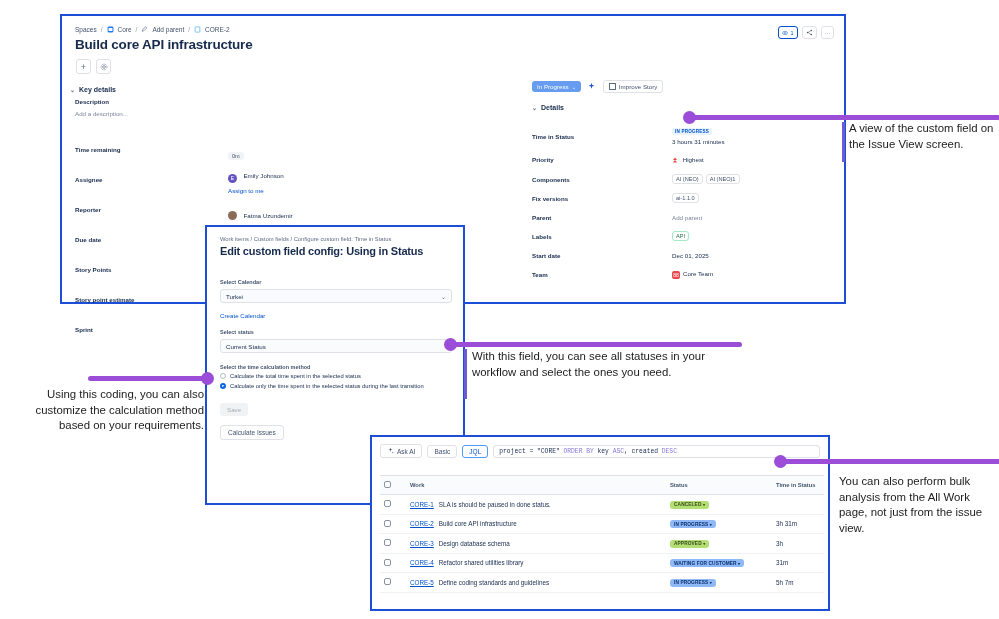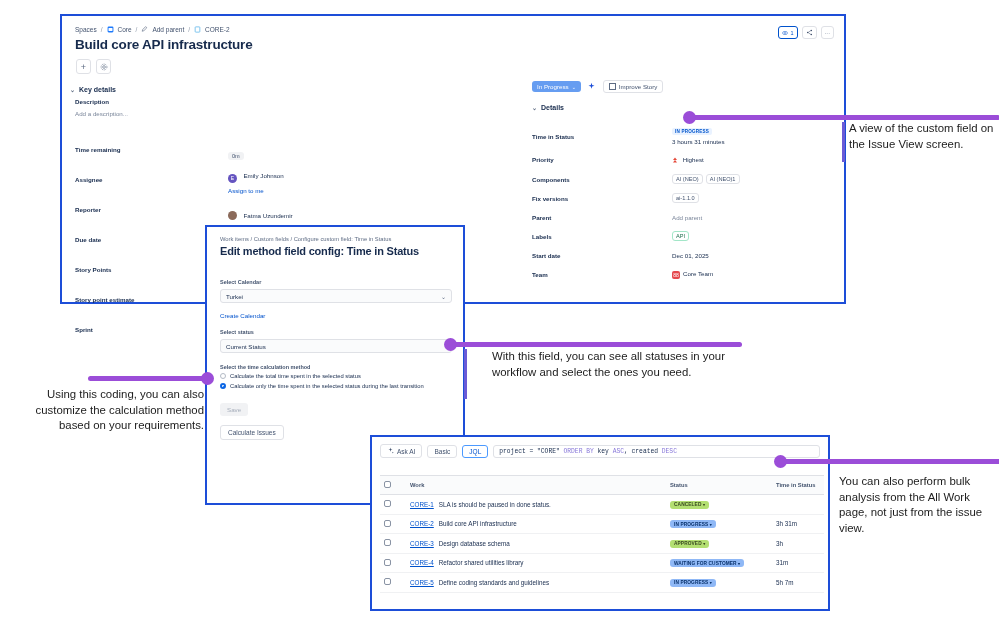--- a/index.html
+++ b/index.html
@@ -246,21 +246,21 @@
 
     <div class="d-label" style="top:155px;">Team</div>
     <div class="d-val" style="top:154px;">
       <span class="teamsq">88</span><span>Core Team</span>
     </div>
   </div>
 </div>
 
 <div class="panel" id="config-panel">
   <div class="cfg-bc">Work items  /  Custom fields  /  Configure custom field: Time in Status</div>
-  <div class="cfg-title">Edit method field config: Time in Status</div>
+  <div class="cfg-title">Edit custom field config: Using in Status</div>
 
   <div class="cfg-lbl" style="top:52px;">Select Calendar</div>
   <div class="cfg-select" style="top:62px;">
     <span>Turkei</span>
     <span style="font-size:6px;color:#5e6c84;">⌄</span>
   </div>
   <div class="cfg-link" style="top:85px;">Create Calendar</div>
 
   <div class="cfg-lbl" style="top:102px;">Select status</div>
   <div class="cfg-select" style="top:112px;">
@@ -348,21 +348,21 @@
 </div>
 
 <div class="conn" style="left:690px;top:115px;width:310px;"></div>
 <div class="dot" style="left:683px;top:111px;"></div>
 <div class="lbar" style="left:842px;top:122px;height:40px;"></div>
 <div class="anno" style="left:849px;top:121px;width:155px;">A view of the custom field on the Issue View screen.</div>
 
 <div class="conn" style="left:452px;top:342px;width:290px;"></div>
 <div class="dot" style="left:444px;top:338px;"></div>
 <div class="lbar" style="left:464px;top:349px;height:50px;"></div>
-<div class="anno" style="left:492px;top:349px;width:250px;">With this field, you can see all statuses in your workflow and select the ones you need.</div>
+<div class="anno" style="left:472px;top:349px;width:250px;">With this field, you can see all statuses in your workflow and select the ones you need.</div>
 
 <div class="conn" style="left:88px;top:376px;width:122px;"></div>
 <div class="dot" style="left:201px;top:372px;"></div>
 <div class="anno r" style="left:5px;top:387px;width:199px;">Using this coding, you can also customize the calculation method based on your requirements.</div>
 
 <div class="conn" style="left:782px;top:459px;width:220px;"></div>
 <div class="dot" style="left:774px;top:455px;"></div>
 <div class="anno" style="left:839px;top:474px;width:160px;">You can also perform bulk analysis from the All Work page, not just from the issue view.</div>
 
 </body></html>

